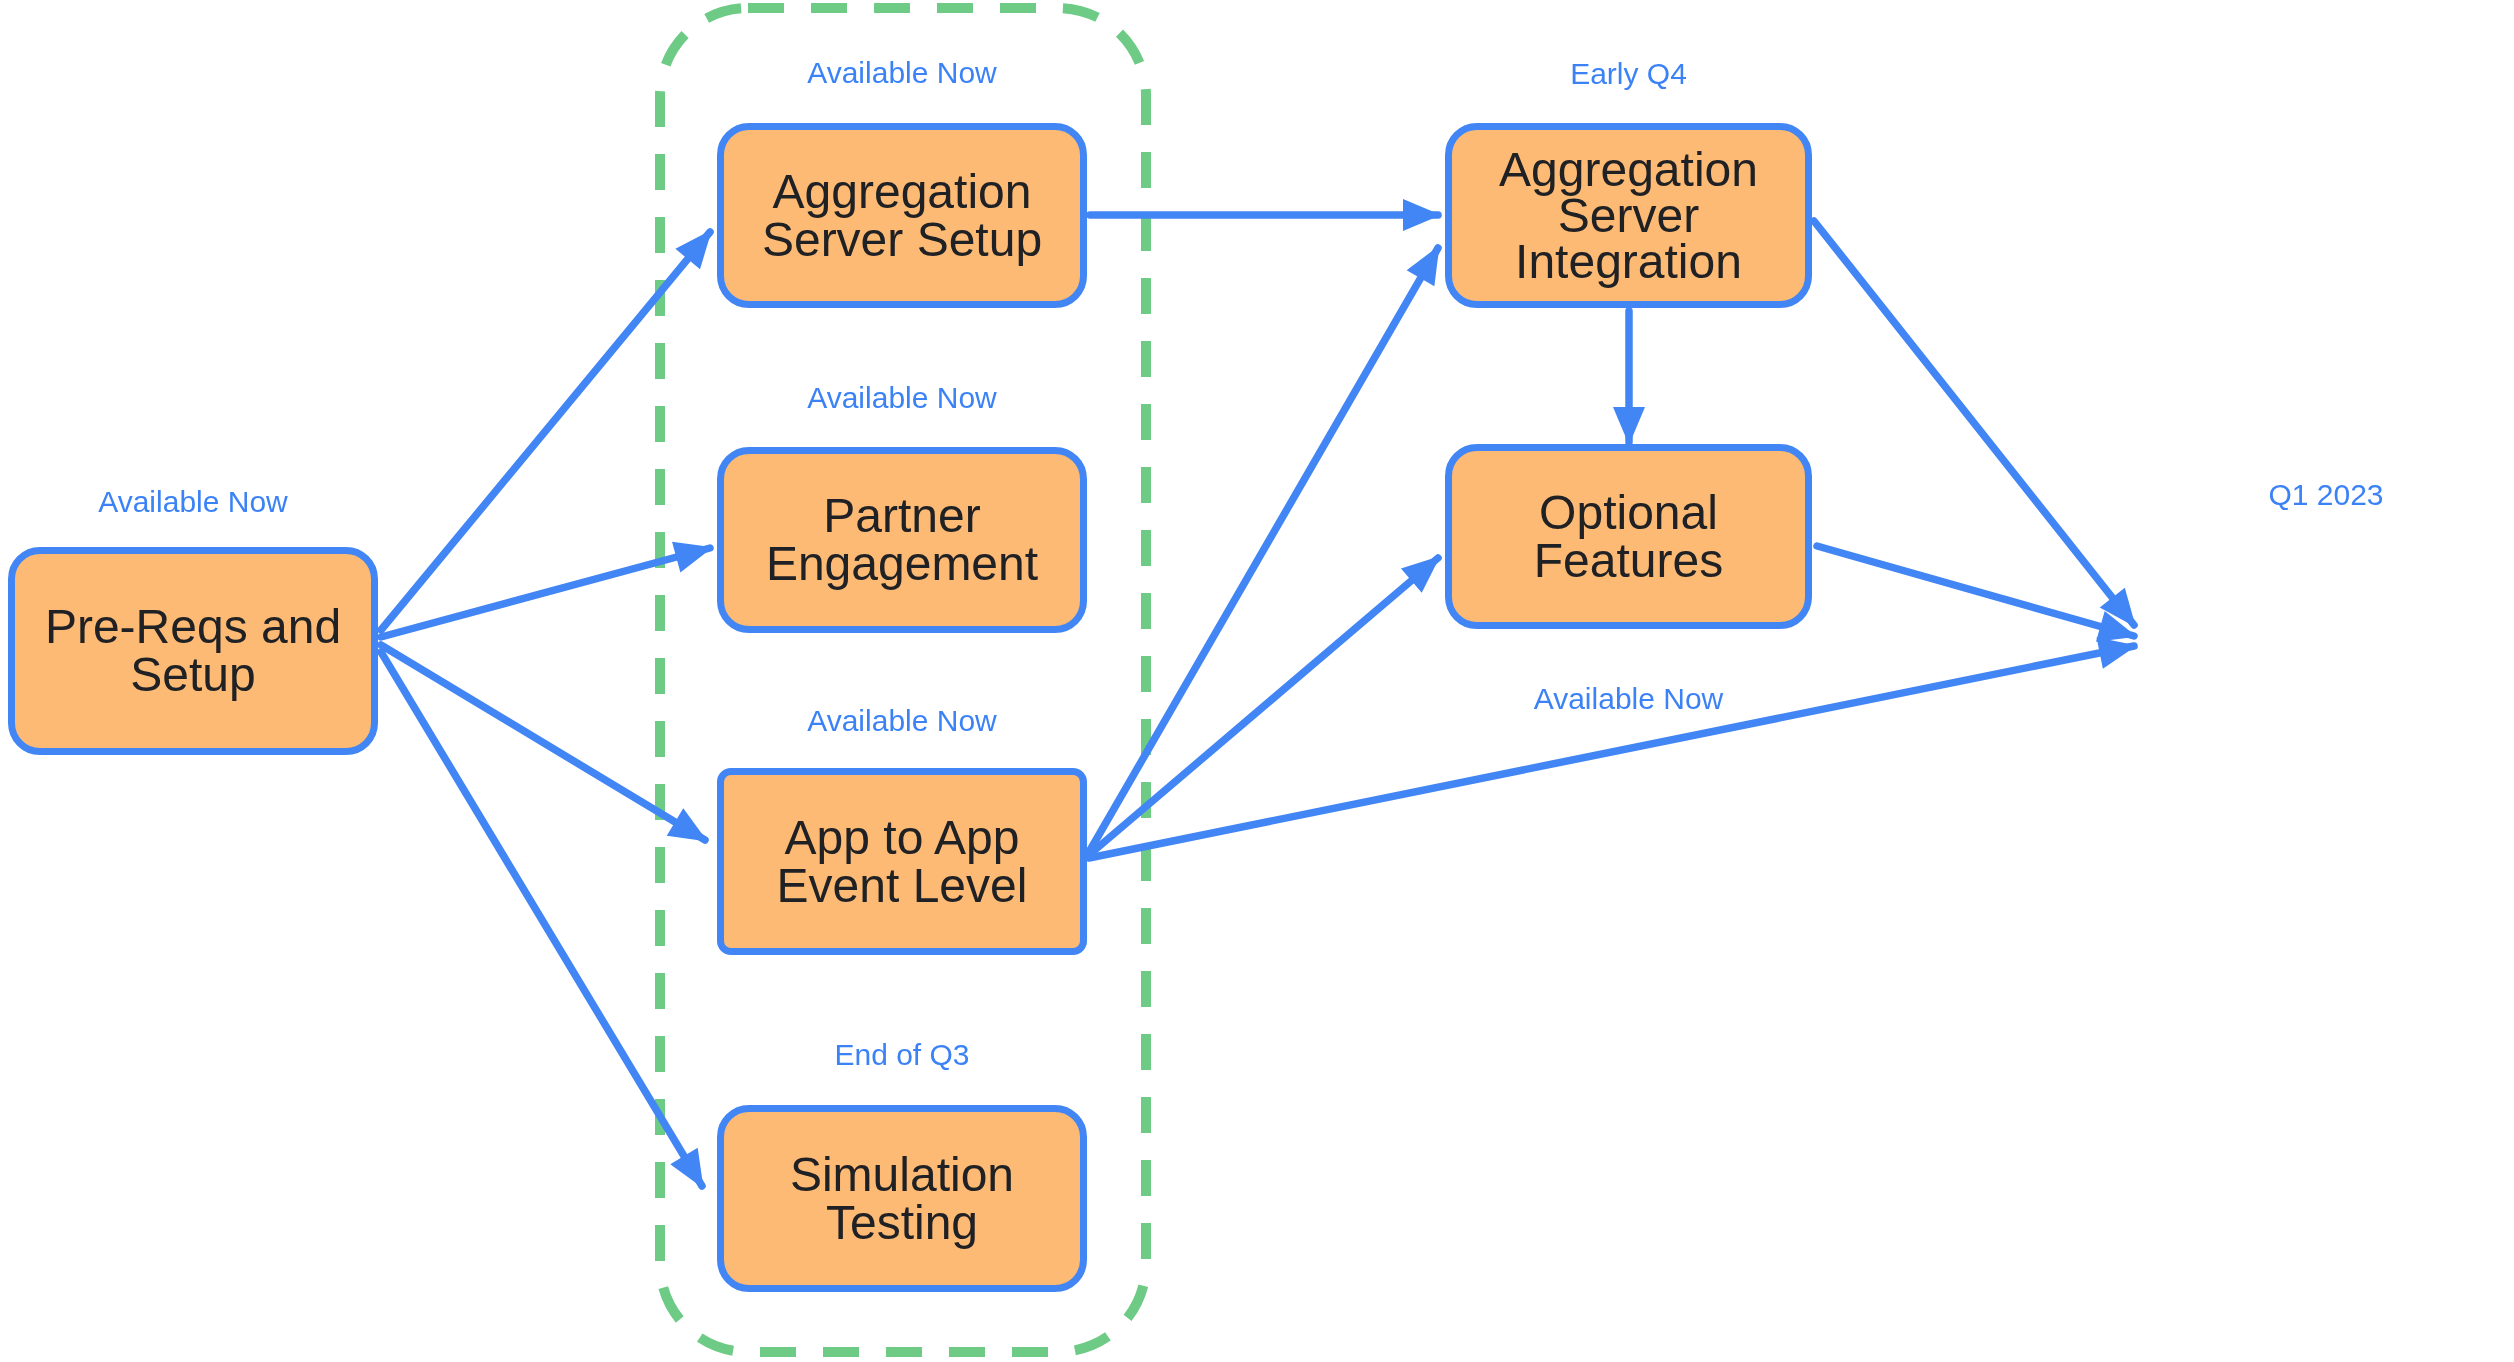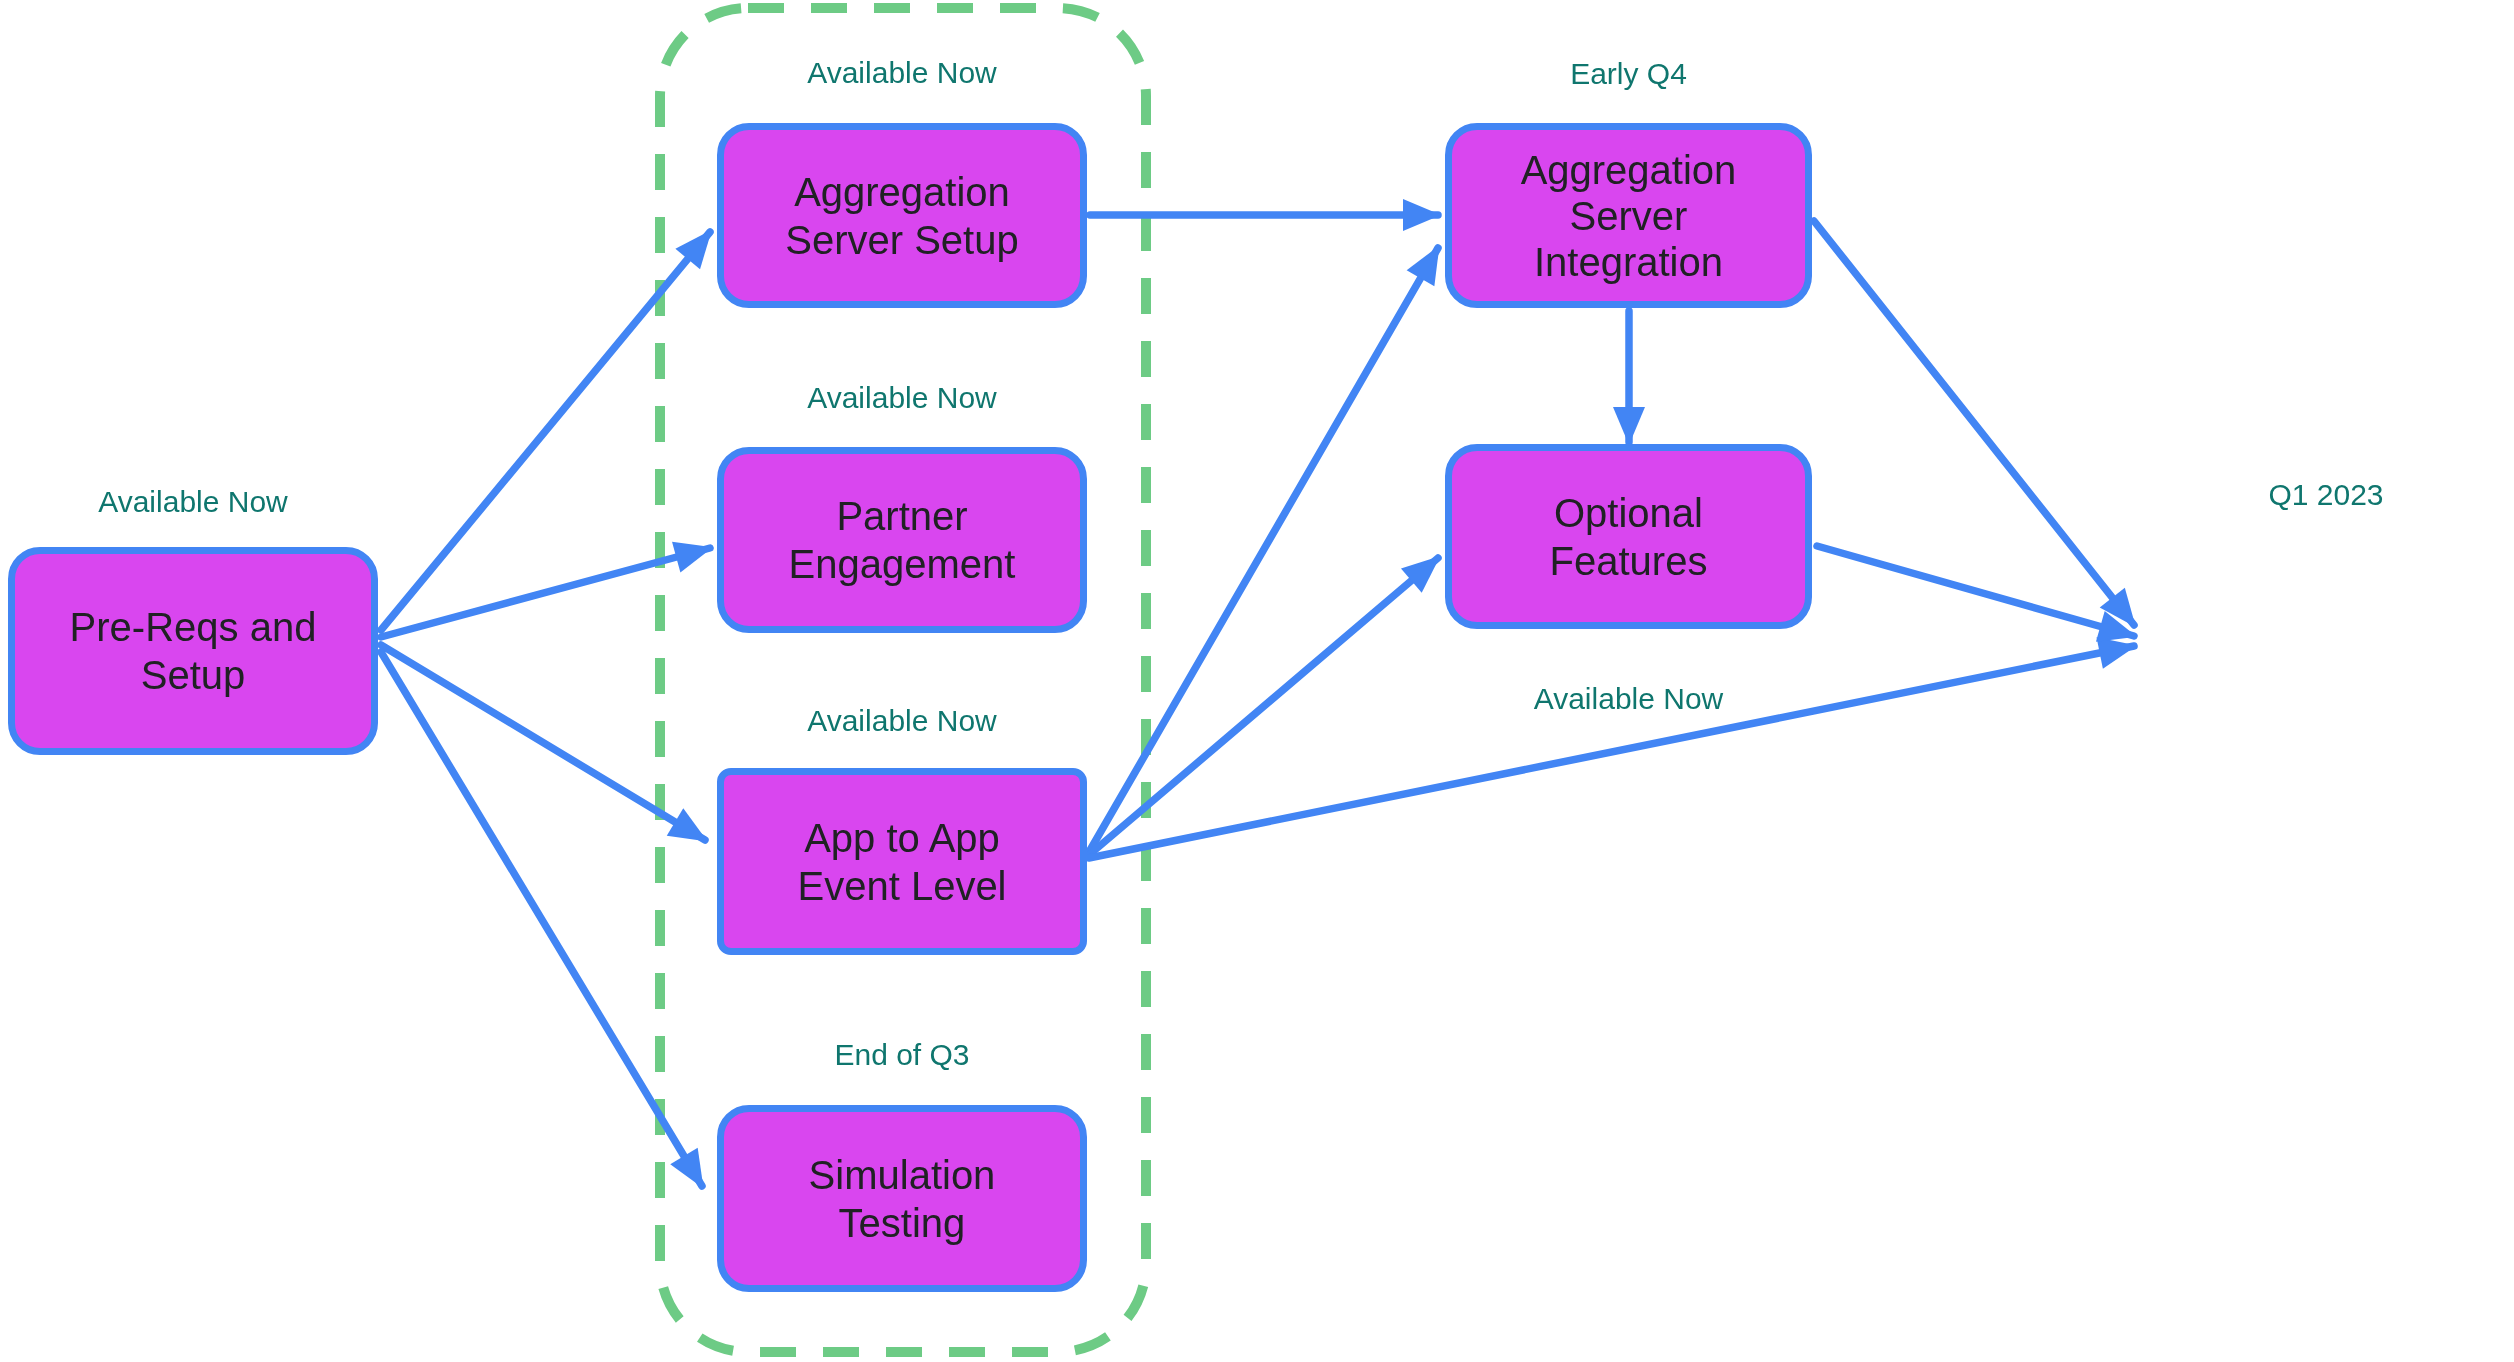--- a/index.html
+++ b/index.html
@@ -19,37 +19,37 @@
     position: absolute;
     left: 0; top: 0;
     width: 2514px;
     height: 1362px;
   }
   .node {
     position: absolute;
     box-sizing: border-box;
     border: 7px solid #4285F4;
     border-radius: 32px;
-    background: #d946ef;
+    background: #fdba74;
     display: flex;
     align-items: center;
     justify-content: center;
     text-align: center;
     color: #202124;
-    font-size: 40px;
+    font-size: 48px;
     line-height: 48px;
     font-weight: 500;
     white-space: pre-line;
     letter-spacing: 0px;
   }
   .status {
     position: absolute;
     box-sizing: border-box;
     text-align: center;
-    color: #0f766e;
+    color: #3b82f6;
     font-size: 30px;
     line-height: 36px;
     font-weight: 500;
     white-space: nowrap;
   }
   
   #node-prereqs            { left: 8px;    top: 547px;  width: 370px; height: 208px; }
   #node-agg-setup          { left: 717px;  top: 123px;  width: 370px; height: 185px; }
   #node-partner            { left: 717px;  top: 447px;  width: 370px; height: 186px; }
   #node-app-to-app         { left: 717px;  top: 768px;  width: 370px; height: 187px; border-radius: 14px; }

